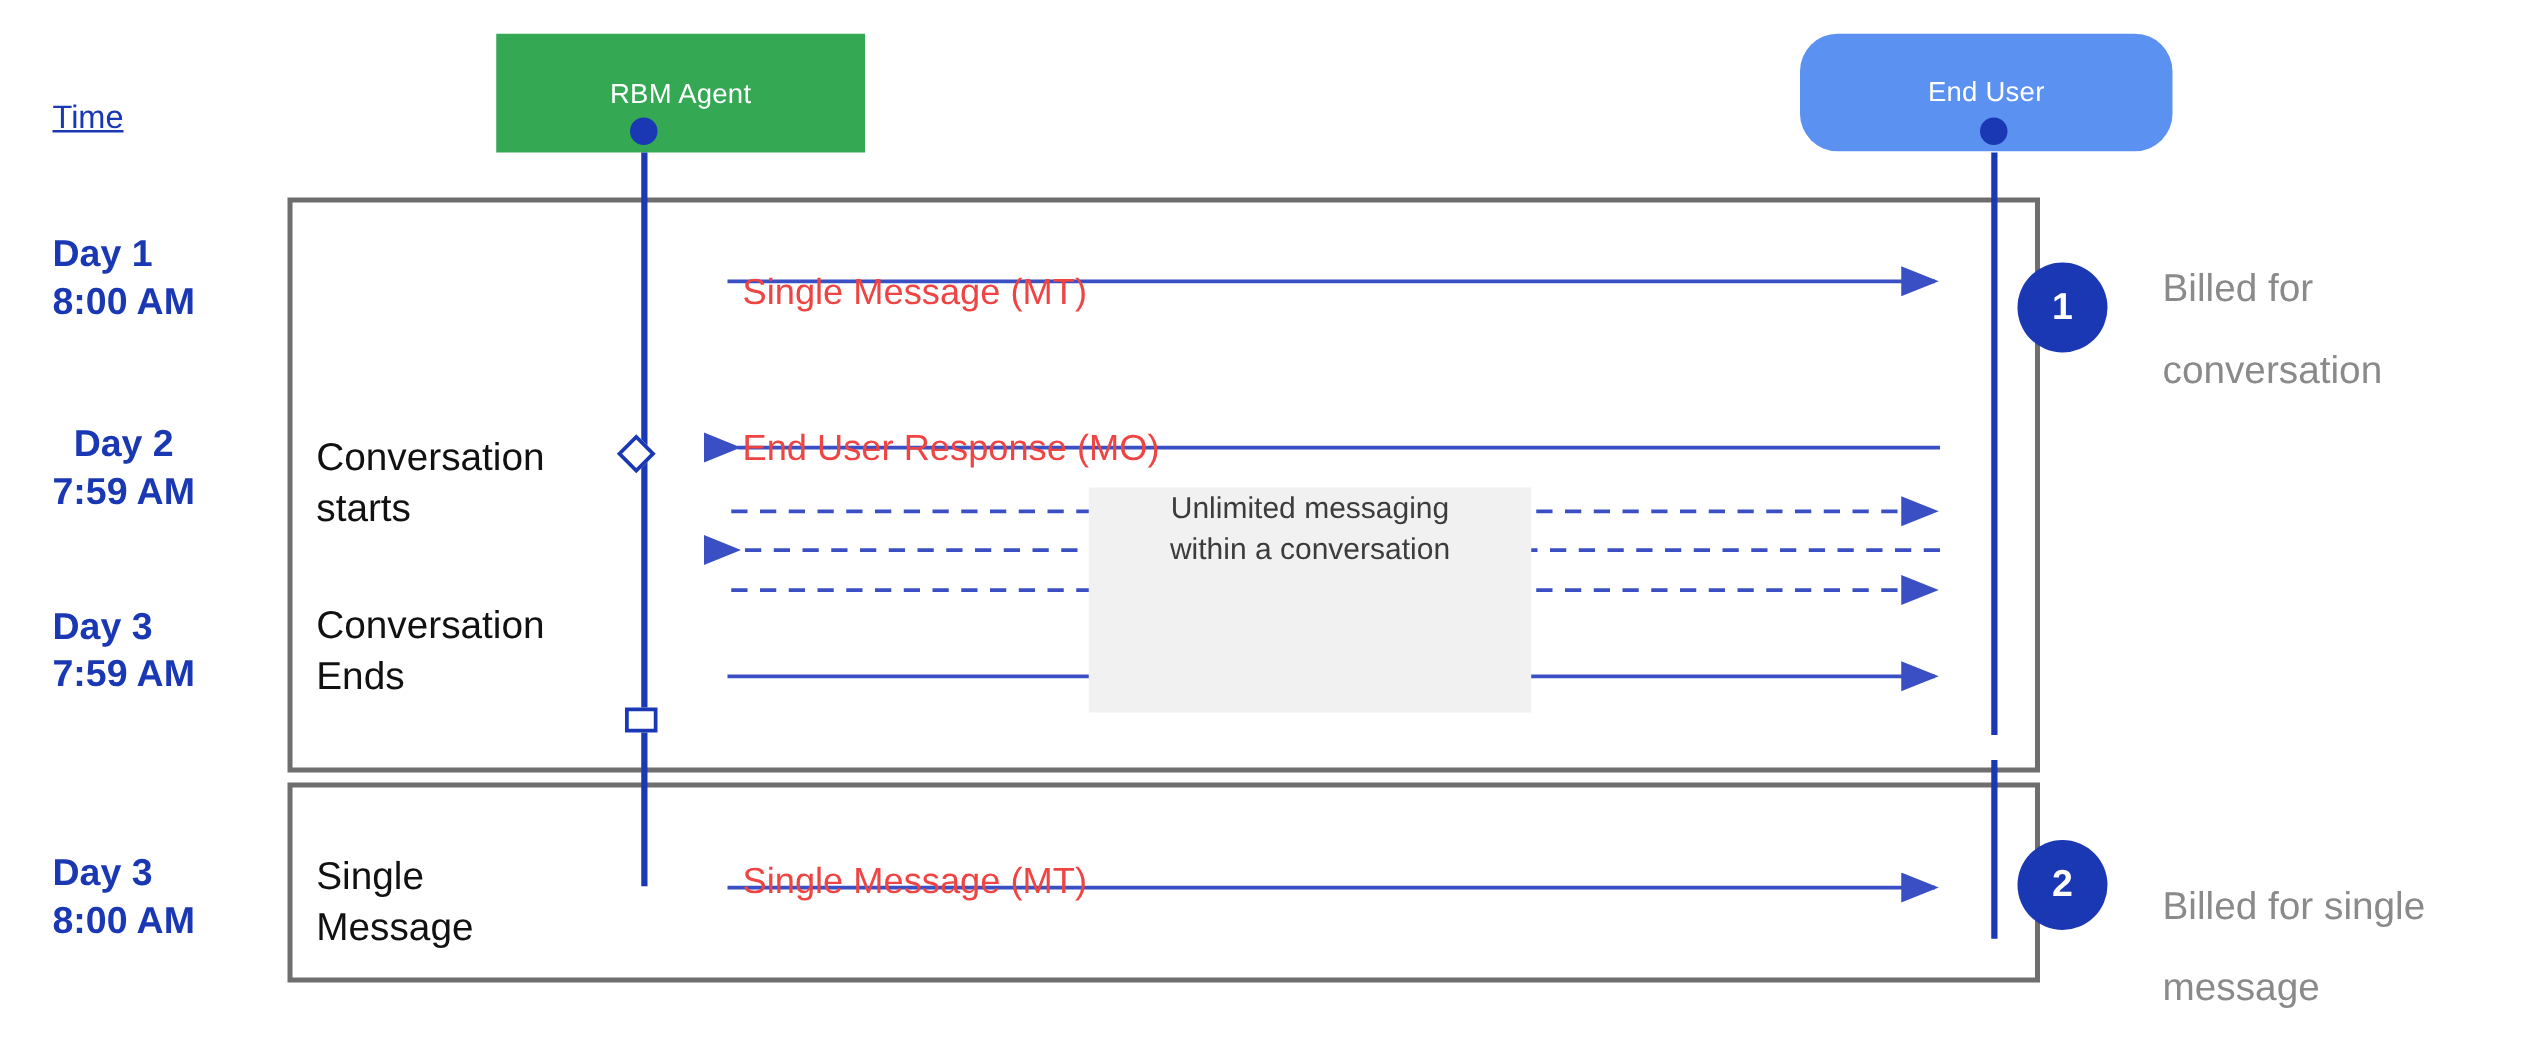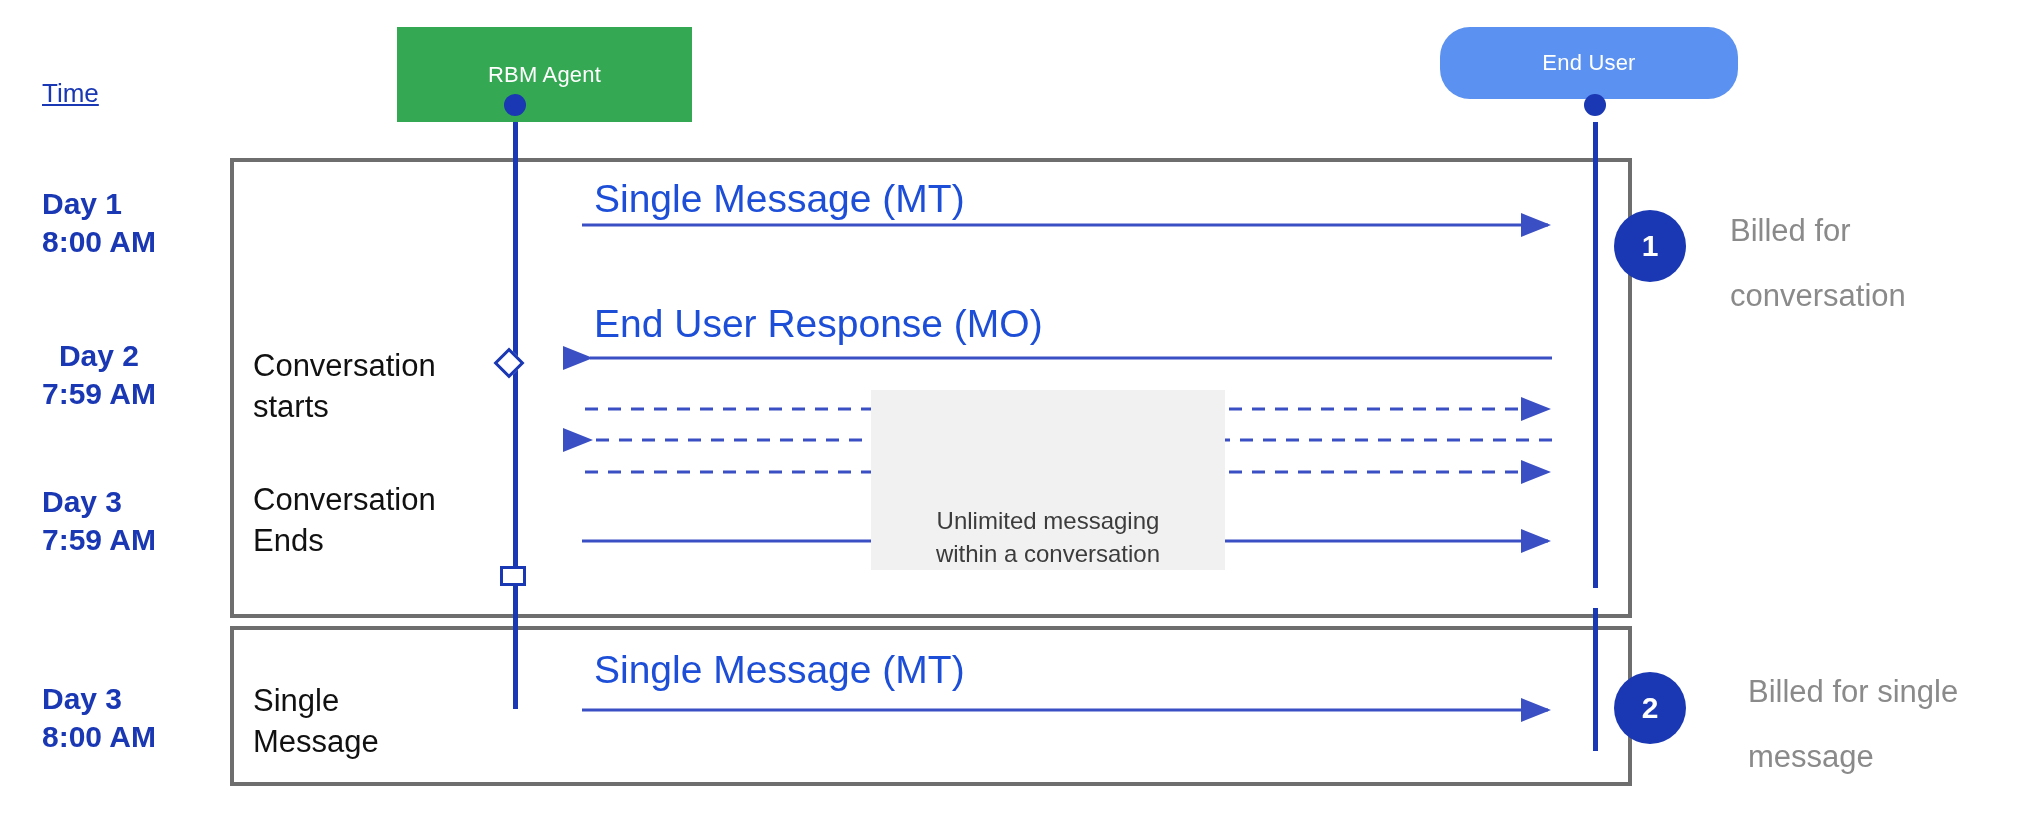--- a/index.html
+++ b/index.html
@@ -27,21 +27,21 @@
     justify-content: center;
     color: #ffffff;
     font-size: 22px;
     letter-spacing: 0.2px;
   }
   #actor-rbm {
     left: 397px; top: 27px; width: 295px; height: 95px;
     background: #34a853;
   }
   #actor-enduser {
-    left: 1440px; top: 27px; width: 298px; height: 72px;
+    left: 1440px; top: 27px; width: 298px; height: 94px;
     background: #5b91f0;
     border-radius: 30px;
   }
 
   
   .lifeline {
     position: absolute;
     width: 5px;
     background: #1a38b3;
   }
@@ -118,44 +118,45 @@
     line-height: 41px;
     white-space: pre-line;
   }
   #stage-0 { left: 253px; top: 345px; }
   #stage-1 { left: 253px; top: 479px; }
   #stage-2 { left: 253px; top: 680px; }
 
   
   .msg-label {
     position: absolute;
-    color: #1d4ed8;
-    font-size: 39px;
+    color: #ef4444;
+    font-size: 29px;
     white-space: nowrap;
+    margin-top: 41px;
   }
   #msg-label-0 { left: 594px; top: 177px; }
   #msg-label-1 { left: 594px; top: 302px; }
   #msg-label-2 { left: 594px; top: 648px; }
 
   
   #arrow-layer {
     position: absolute;
     left: 0; top: 0;
     width: 2023px; height: 833px;
     pointer-events: none;
   }
 
   
   #note-box {
     position: absolute;
     left: 871px; top: 390px;
     width: 354px; height: 180px;
     background: #f1f1f1;
     display: flex;
-    align-items: flex-end;
+    align-items: flex-start;
     justify-content: center;
   }
   #note-text {
     color: #3c3c3c;
     font-size: 24px;
     line-height: 33px;
     text-align: center;
     white-space: pre-line;
   }
 
@@ -176,21 +177,21 @@
   #badge-2 { left: 1614px; top: 672px; }
 
   .billing-caption {
     position: absolute;
     color: #8a8a8a;
     font-size: 31px;
     line-height: 65px;
     white-space: pre-line;
   }
   #caption-1 { left: 1730px; top: 198px; }
-  #caption-2 { left: 1730px; top: 659px; margin-left: 18px; }
+  #caption-2 { left: 1730px; top: 692px; }
 </style>
 </head>
 <body>
 
 <div id="canvas">
 
   <div class="group-box" id="group-conversation"></div>
   <div class="group-box" id="group-single"></div>
 
   <div id="time-heading">Time</div>

